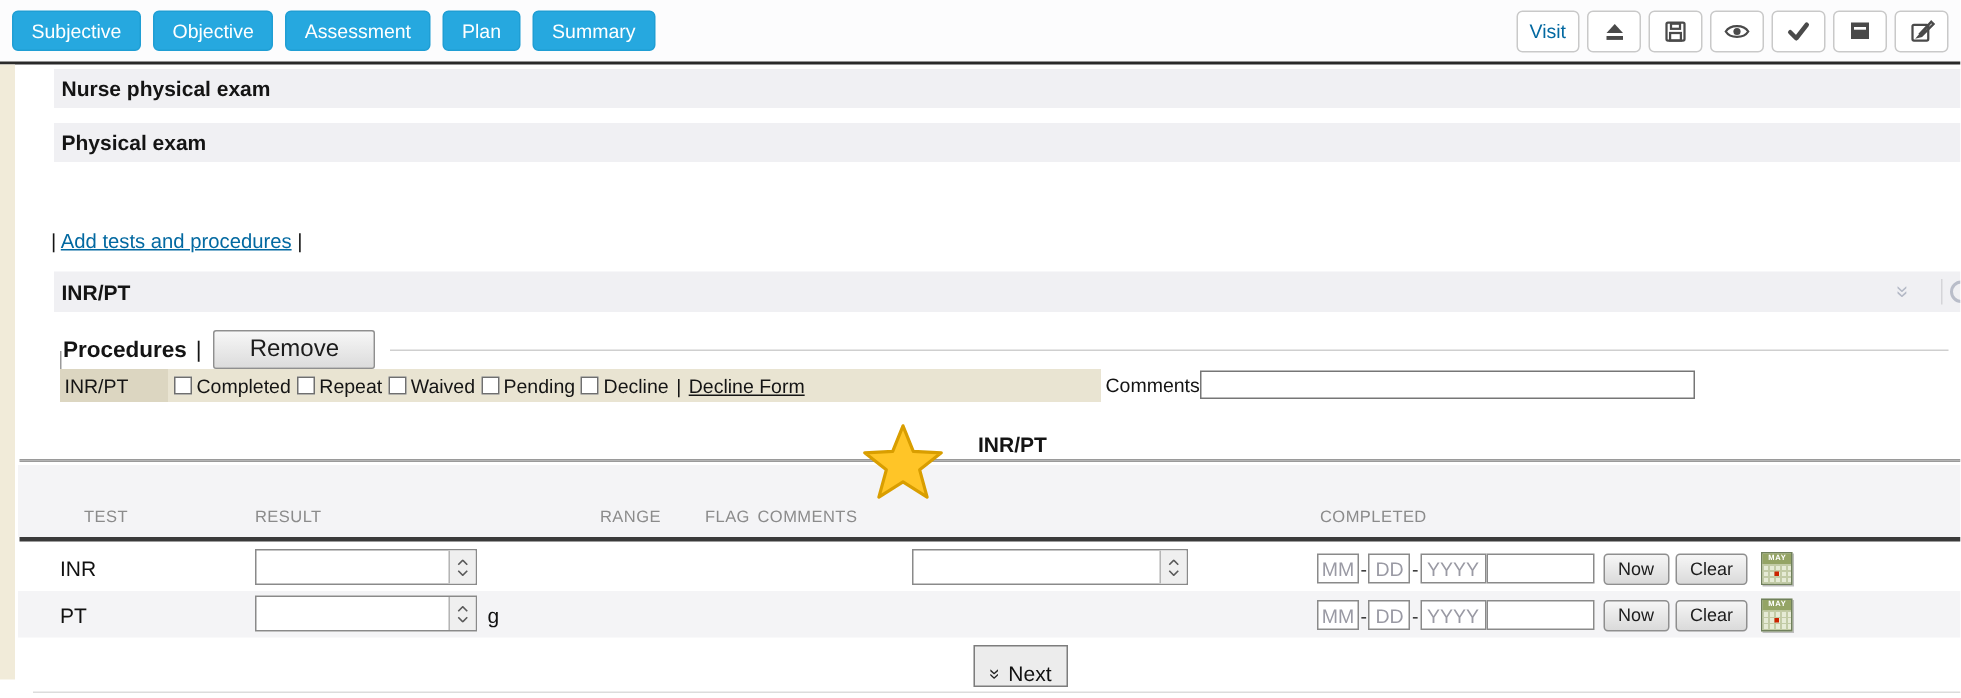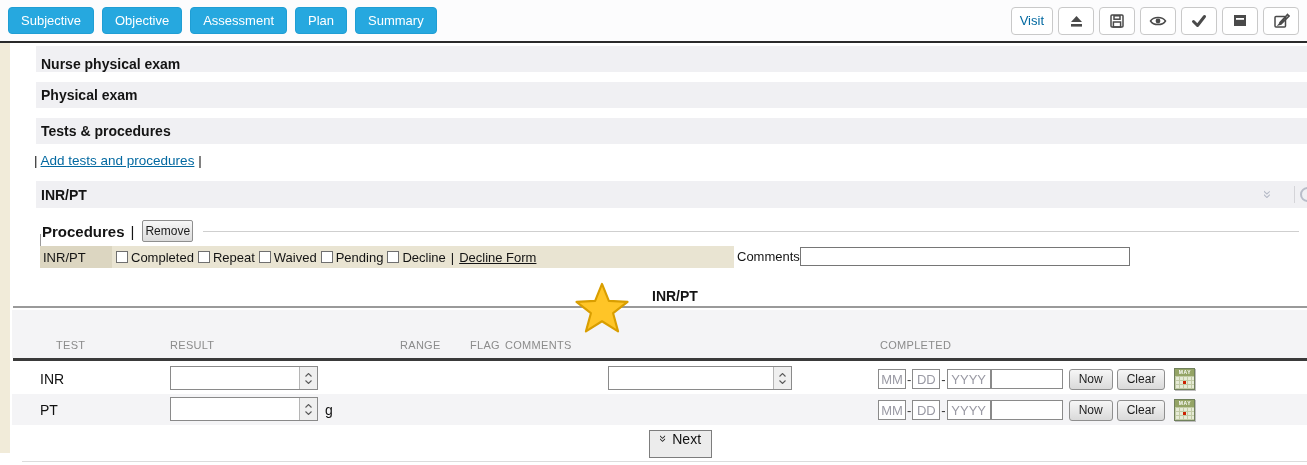--- a/index.html
+++ b/index.html
@@ -18,38 +18,38 @@
             display:flex; align-items:center; justify-content:center; color:#0369a1; font-size:13px;
             padding:0 8px; cursor:pointer; font-family:"Liberation Sans", sans-serif; }
   .tb-btn svg { display:block; }
 
   
   .tan-strip { position:absolute; left:0; top:43px; width:10px; height:410px; background:#f1ebd9; }
 
   
   .bar { position:absolute; left:36px; right:0; height:26px; background:#f0f0f3;
          display:flex; align-items:center; padding-left:5px; font-size:14px; font-weight:bold; color:#141414; }
-  .bar-1 { top:46px;align-items:flex-end; } .bar-2 { top:82px; } .bar-3 { top:118px; }
+  .bar-1 { top:46px; } .bar-2 { top:82px; } .bar-3 { top:118px; }
   .bar-panel { top:181px; height:27px; overflow:hidden; }
   .bar-right { margin-left:auto; display:flex; align-items:center; height:100%; }
   .rot90 { display:inline-block; transform:rotate(90deg); }
   .panel-chevron { color:#b4b9c6; font-size:15px; font-weight:normal; margin-right:22px; cursor:pointer; }
   .panel-divider { width:1px; height:17px; background:#d4d4d8; margin-right:5px; }
   .panel-circle { width:15px; height:15px; border:2px solid #b9bdc9; border-radius:50%; margin-right:-8px; }
 
   .add-link-line { position:absolute; left:34px; top:153px; font-size:13.5px; color:#141414; }
   .add-link-line a { color:#0369a1; text-decoration:underline; cursor:pointer; }
 
   
   .proc-vline { position:absolute; left:40px; top:234px; width:1px; height:12px; background:#9a9a9a; }
   .proc-head { position:absolute; left:42px; top:220px; right:8px; display:flex; align-items:center; }
   .proc-title { font-size:15px; font-weight:bold; color:#141414; }
   .proc-pipe { font-size:15px; color:#141414; margin:0 8px 0 6px; }
   .btn-gray { background:linear-gradient(#f7f7f7,#dcdcdc); border:1px solid #8f8f8f; border-radius:2px;
-              font-size:12px; color:#1c1c1c; padding:3px 2px; cursor:pointer; font-family:"Liberation Sans", sans-serif; }
+              font-size:16px; color:#1c1c1c; padding:3px 23px; cursor:pointer; font-family:"Liberation Sans", sans-serif; }
   .proc-hline { flex:1; border-top:1px solid #cfcfcf; margin-left:10px; }
 
   .proc-row { position:absolute; left:40px; top:246px; width:694px; height:22px; background:#e9e4d2;
               display:flex; align-items:center; font-size:13px; color:#141414; }
   .proc-row-label { width:72px; align-self:stretch; background:#dcd6c1; display:flex; align-items:center;
                     padding-left:3px; font-size:13px; }
   .cb-item { display:flex; align-items:center; margin-left:4px; cursor:pointer; }
   .cb-box { width:12px; height:12px; border:1px solid #6f6f6f; background:#fff; margin-right:3px; flex:none; }
   .decl-pipe { margin:0 5px; }
   .decline-form { text-decoration:underline; color:#141414; cursor:pointer; }
@@ -98,21 +98,21 @@
   .cal { width:21px; height:22px; border:1px solid #70805c; background:#e6ebd6; display:flex;
          flex-direction:column; margin-left:9px; cursor:pointer; box-shadow:1px 1px 0 #bdbdbd; }
   .cal-top { height:7px; background:#94a465; color:#fff; font-size:5px; line-height:7px; text-align:center;
              letter-spacing:.5px; font-weight:bold; }
   .cal-body { flex:1; position:relative;
      background-image:repeating-linear-gradient(0deg,#c2cba6 0 1px,transparent 1px 4px),
                       repeating-linear-gradient(90deg,#c2cba6 0 1px,transparent 1px 4px); }
   .cal-dot { position:absolute; left:8px; top:5px; width:3px; height:3px; background:#cc2200; }
 
   .next-btn { position:absolute; left:649px; top:430px; height:28px; background:#ececec;
-              border:1px solid #7d7d7d; font-size:14px; color:#111; display:flex; align-items:flex-start;
+              border:1px solid #7d7d7d; font-size:14px; color:#111; display:flex; align-items:flex-end;
               padding:0 10px; gap:5px; cursor:pointer; font-family:"Liberation Sans", sans-serif; }
   .next-chevron { font-size:13px; color:#222; }
 
   .bottom-line { position:absolute; top:461px; left:22px; right:0; height:1px; background:#dcdcdc; }
 </style>
 </head>
 <body>
 
 <div id="app">
 
@@ -176,23 +176,20 @@
     </div>
   </div>
 
   <div class="tan-strip"></div>
 
   <div class="bar bar-1">
     <span>Nurse physical exam</span>
   </div>
   <div class="bar bar-2">
     <span>Physical exam</span>
-  </div>
-  <div class="bar bar-3">
-    <span>Tests &amp; procedures</span>
   </div>
 
   <div class="add-link-line">
     <span>|</span>
     <a>Add tests and procedures</a>
     <span>|</span>
   </div>
 
   <div class="bar bar-panel">
     <span>INR/PT</span>

